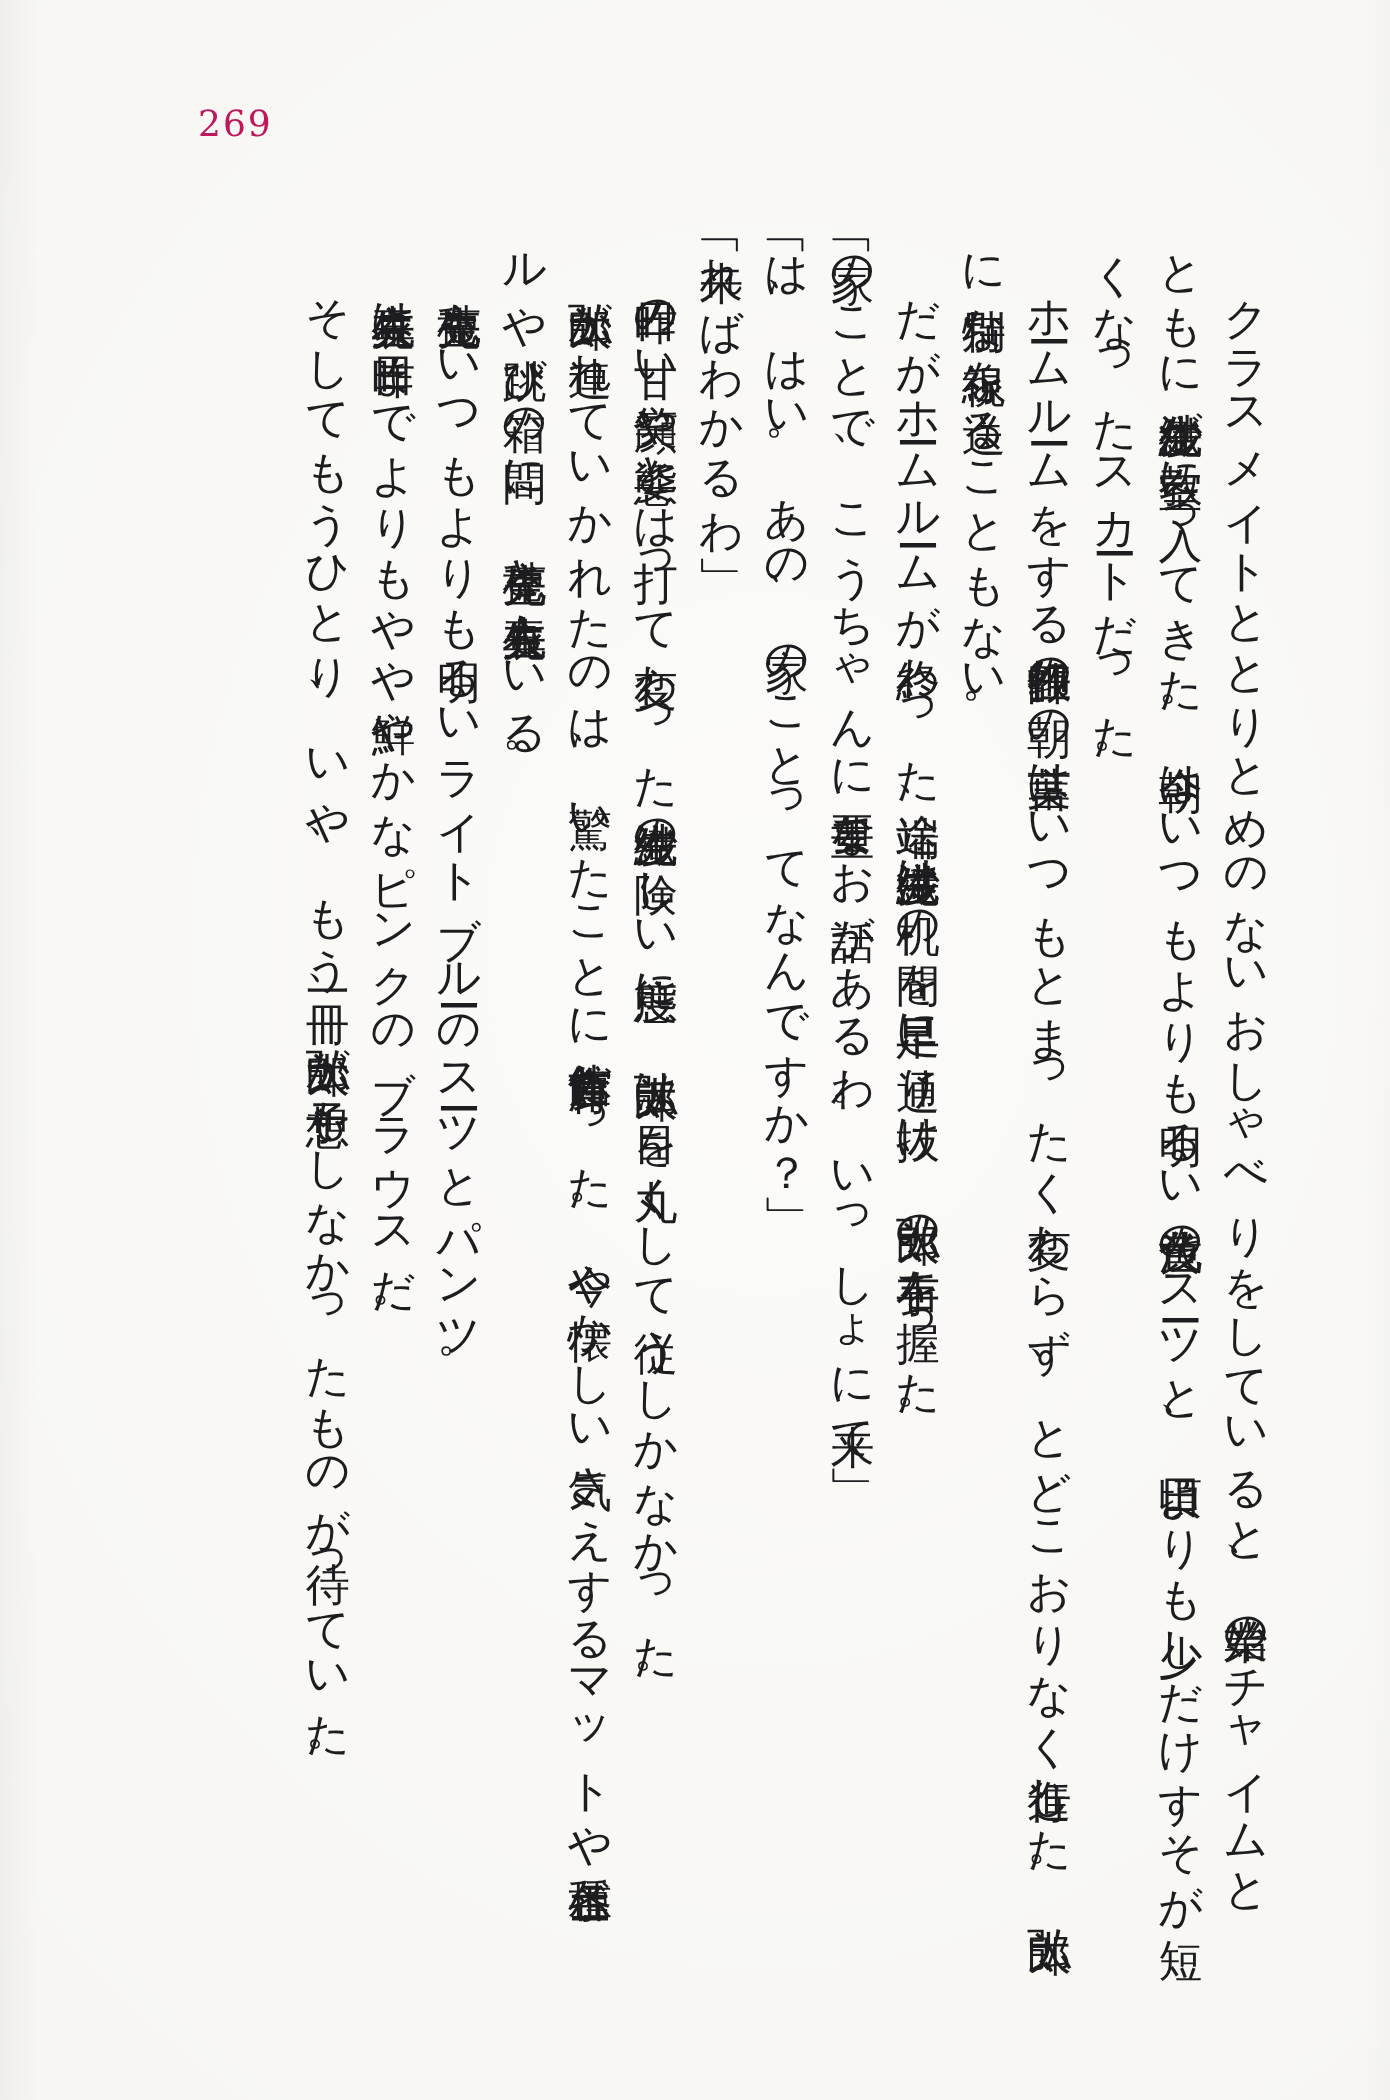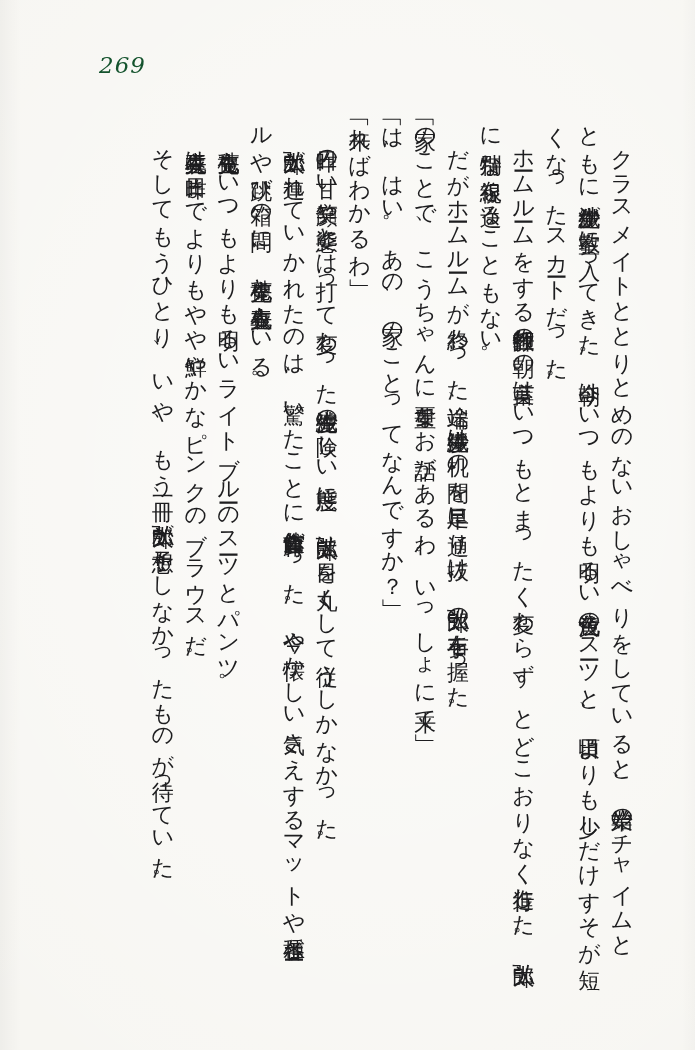--- a/index.html
+++ b/index.html
@@ -23,24 +23,23 @@
     inset: 0;
     background:
       radial-gradient(ellipse 120% 100% at 55% 45%, rgba(255,255,255,0.55) 0%, rgba(0,0,0,0.0) 70%),
       linear-gradient(to right, rgba(0,0,0,0.035) 0%, rgba(0,0,0,0.0) 3%, rgba(0,0,0,0.0) 98%, rgba(0,0,0,0.02) 100%);
     pointer-events: none;
   }
   .page-number {
     position: absolute;
     top: 52px;
     left: 99px;
-    font-size: 23px;
-    font-style: italic;
+    font-size: 18px;
     letter-spacing: 1px;
-    color: #14532d;
+    color: #be185d;
   }
   .page-text {
     position: absolute;
     top: 112px;
     right: 57px;
     height: 851px;
     writing-mode: vertical-rl;
     text-orientation: mixed;
     font-size: 22px;
     line-height: 32.8px;

